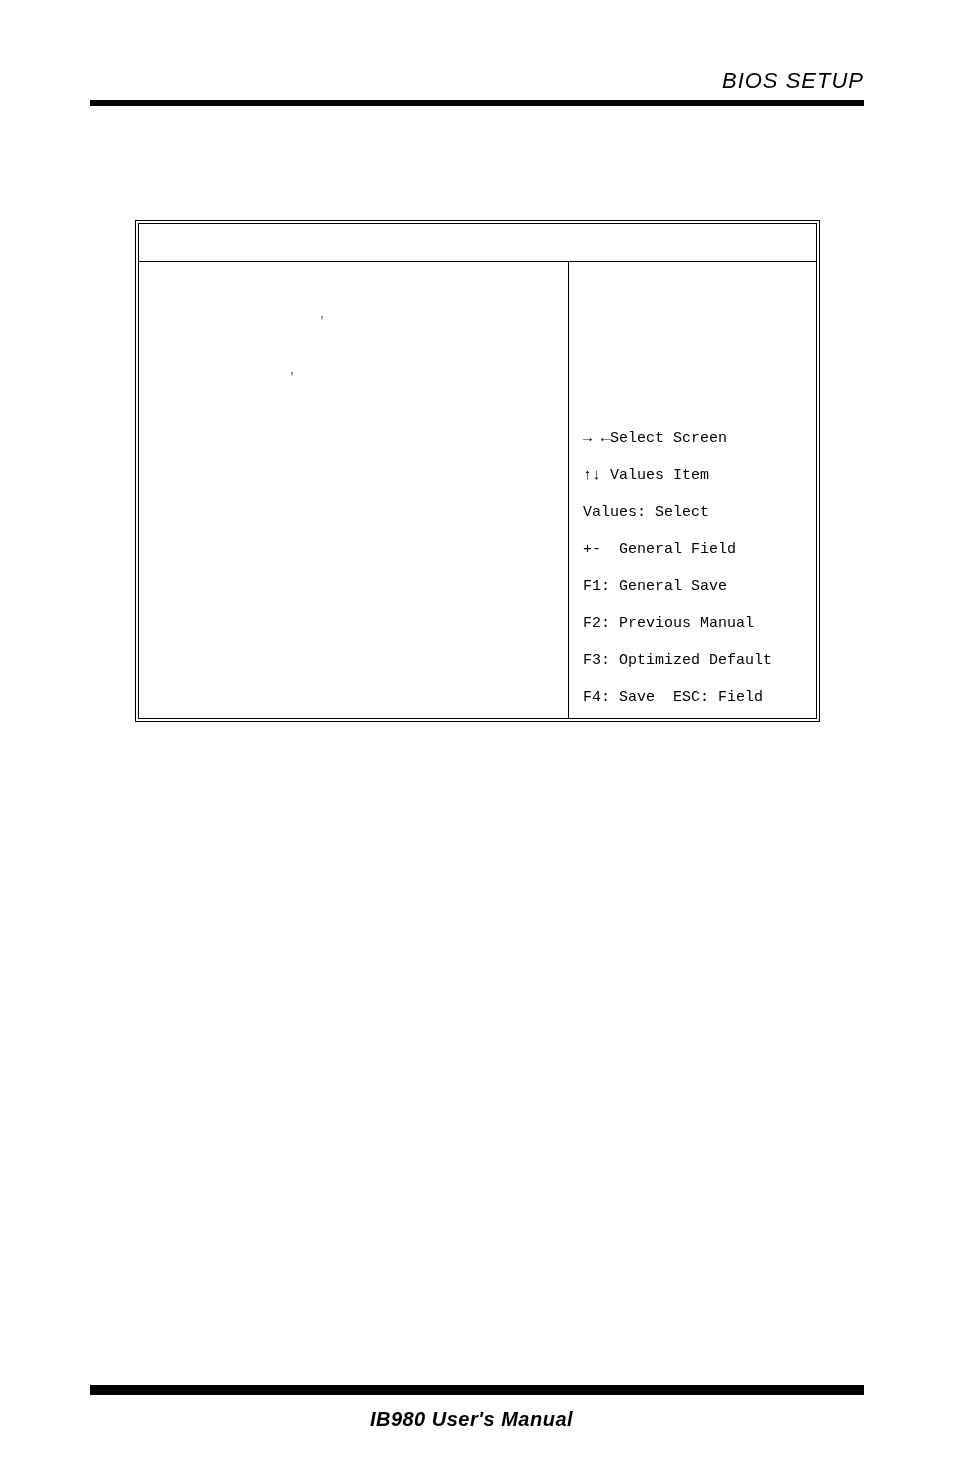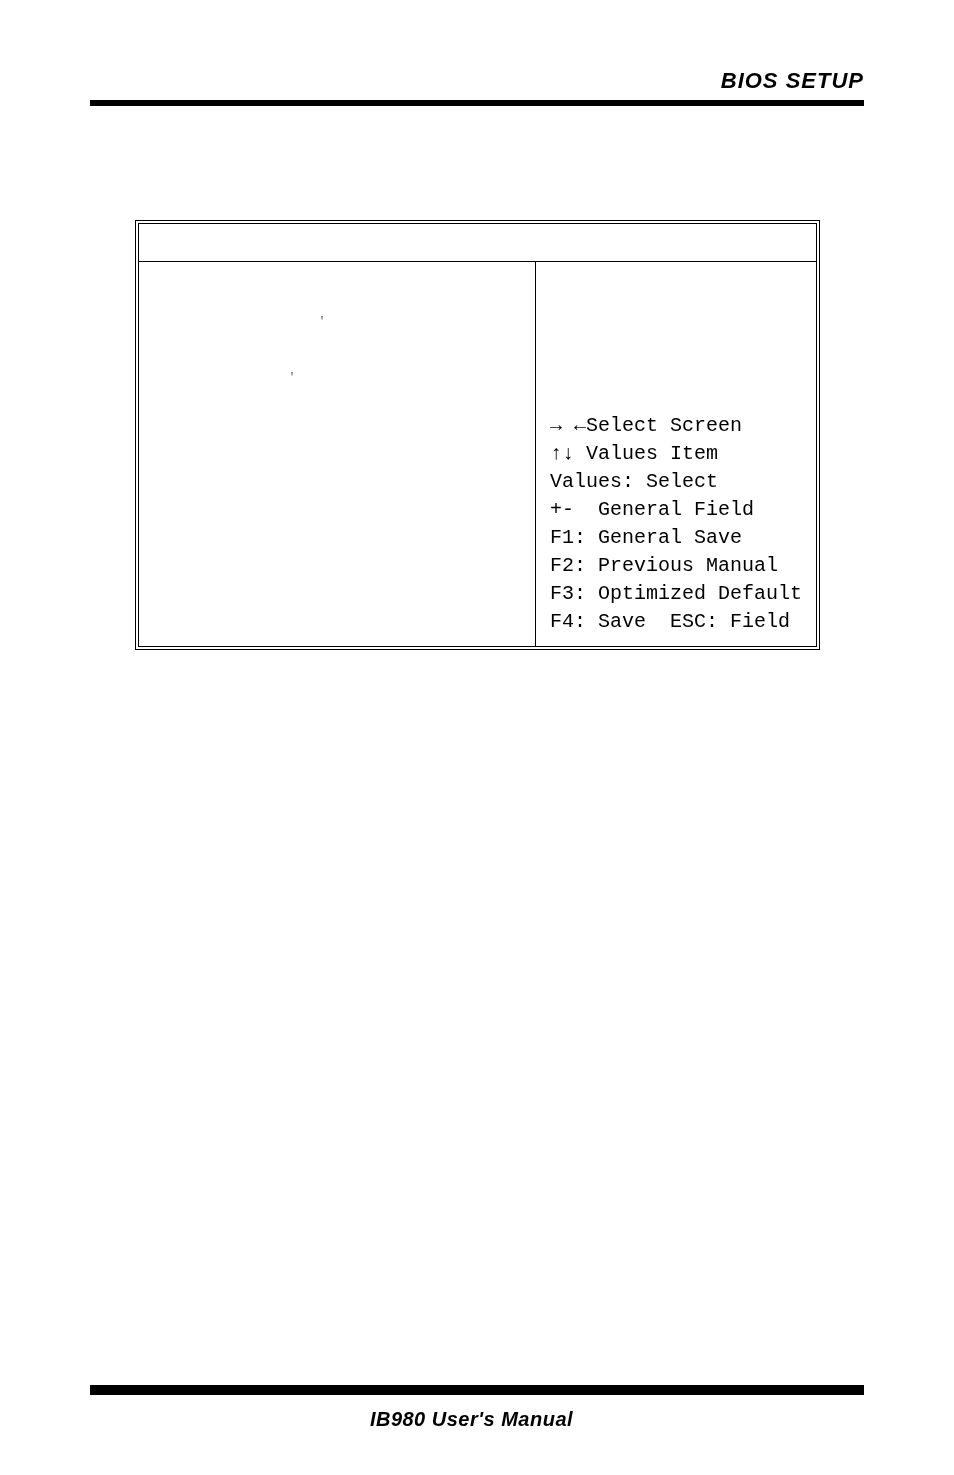--- a/index.html
+++ b/index.html
@@ -14,21 +14,21 @@
       background: #fff;
       font-family: Arial, sans-serif;
       position: relative;
     }
     
     .page-header {
       position: absolute;
       top: 68px;
       right: 90px;
       font-family: Arial, sans-serif;
-      font-weight: bold;
+      font-weight: normal;
       font-style: italic;
       font-size: 22px;
       letter-spacing: 1px;
     }
     
     .header-rule {
       position: absolute;
       top: 100px;
       left: 90px;
       right: 90px;
@@ -85,23 +85,24 @@
       display: flex;
       flex-direction: column;
     }
     
     .help-spacer {
       height: 140px;
     }
     
     .help-line {
       font-family: "Courier New", monospace;
-      font-size: 20px;
+      font-size: 15px;
       line-height: 1.4;
       white-space: pre;
+      margin-top: 16px;
     }
     
     .footer-rule {
       position: absolute;
       bottom: 80px;
       left: 90px;
       right: 90px;
       height: 10px;
       background: #000;
     }

